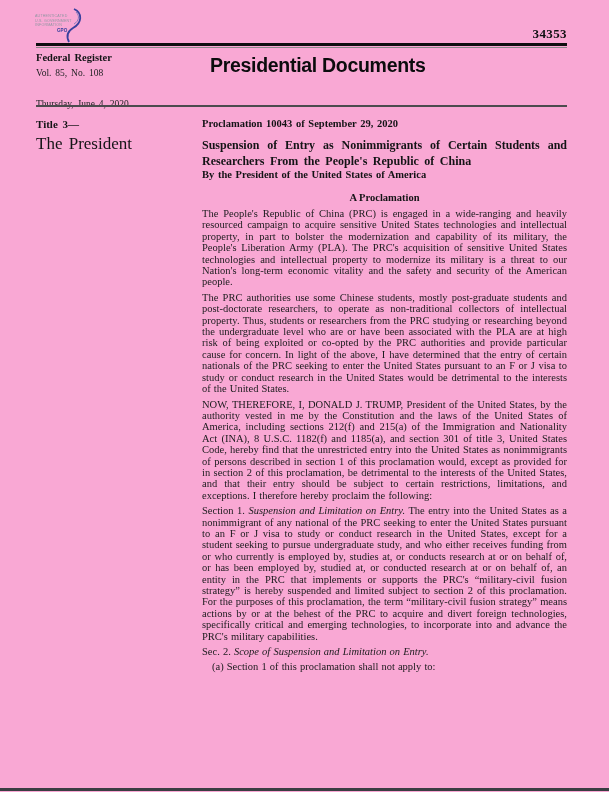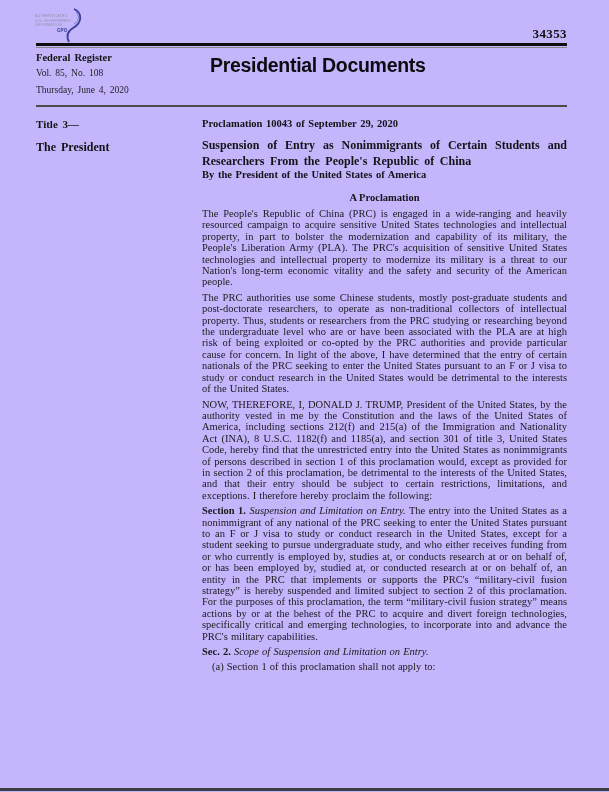--- a/index.html
+++ b/index.html
@@ -1,64 +1,64 @@
 <!DOCTYPE html>
 <html><head>
 <meta charset="utf-8">
 <style>
   html,body{margin:0;padding:0;background:#ffffff;}
   .page{
     position:relative;
     width:609px;height:792px;
-    background:#c4b5fd;
+    background:#f9a8d4;
     font-family:"Liberation Serif", serif;
     color:#1b1b1d;
     overflow:hidden;
   }
   
   .gpo-logo{position:absolute;left:33px;top:8px;width:56px;height:40px;}
   
   .page-number{
     position:absolute;top:26px;left:36px;width:531px;
     text-align:right;font-weight:bold;font-size:13px;letter-spacing:0.4px;color:#101012;
   }
   
   .rule-double{position:absolute;left:36px;top:43px;width:531px;}
   .rule-double .thick{height:3px;background:#0e0e10;}
   .rule-double .thin{height:1px;background:#8a8a8a;margin-top:1px;}
   .rule-mid{position:absolute;left:36px;top:105px;width:531px;height:2px;background:#4c4c4e;}
   
   .mast-left{position:absolute;left:36px;top:52px;width:160px;}
   .fr-title{font-weight:bold;font-size:10.5px;word-spacing:1.5px;color:#131315;}
   .fr-vol{font-size:9.5px;margin-top:5px;word-spacing:1.5px;color:#232325;}
-  .fr-date{font-size:9.5px;margin-top:7px;word-spacing:1.5px;color:#232325;}
+  .fr-date{font-size:9.5px;margin-top:21px;word-spacing:1.5px;color:#232325;}
   .section-title{
     position:absolute;left:202px;top:46px;margin:8px;
     font-family:"Liberation Sans", sans-serif;
     font-weight:bold;font-size:19.5px;letter-spacing:-0.3px;color:#0c0c0e;
   }
   
   .sidebar{position:absolute;left:36px;top:118px;width:150px;}
   .sidebar-title{font-weight:bold;font-size:11px;word-spacing:2px;color:#141416;}
-  .sidebar-subtitle{font-weight:bold;font-size:12px;word-spacing:2px;margin-top:10px;color:#141416;}
+  .sidebar-subtitle{font-weight:normal;font-size:17px;word-spacing:2px;margin-top:4px;color:#141416;}
   
   .content{position:absolute;left:202px;top:118px;width:365px;}
   .procl-line{font-weight:bold;font-size:10.5px;word-spacing:1px;color:#141416;}
   .doc-title{
     margin:9px 0 0 0;font-weight:bold;font-size:12px;line-height:15.5px;
     text-align:justify;word-spacing:2.5px;color:#141416;
   }
   .byline{font-weight:bold;font-size:10.5px;word-spacing:1px;color:#141416;}
   .a-procl{margin-top:12px;font-weight:bold;font-size:10.5px;color:#141416;text-align:center;}
   .content p{
     margin:0 0 4px 0;font-size:10.5px;line-height:11.4px;
     text-align:justify;word-spacing:0.5px;color:#1b1b1d;
   }
   .content p.first{margin-top:5px;}
-  .b{font-weight:bold;}
+  .b{font-weight:normal;}
   .i{font-style:italic;}
   .clause{text-indent:10px;margin-bottom:2px !important;}
   
   .bottom-bar{position:absolute;left:0;right:0;bottom:1px;height:3px;background:#3a3d42;}
 </style>
 </head>
 <body>
 
 <div class="page">
 

